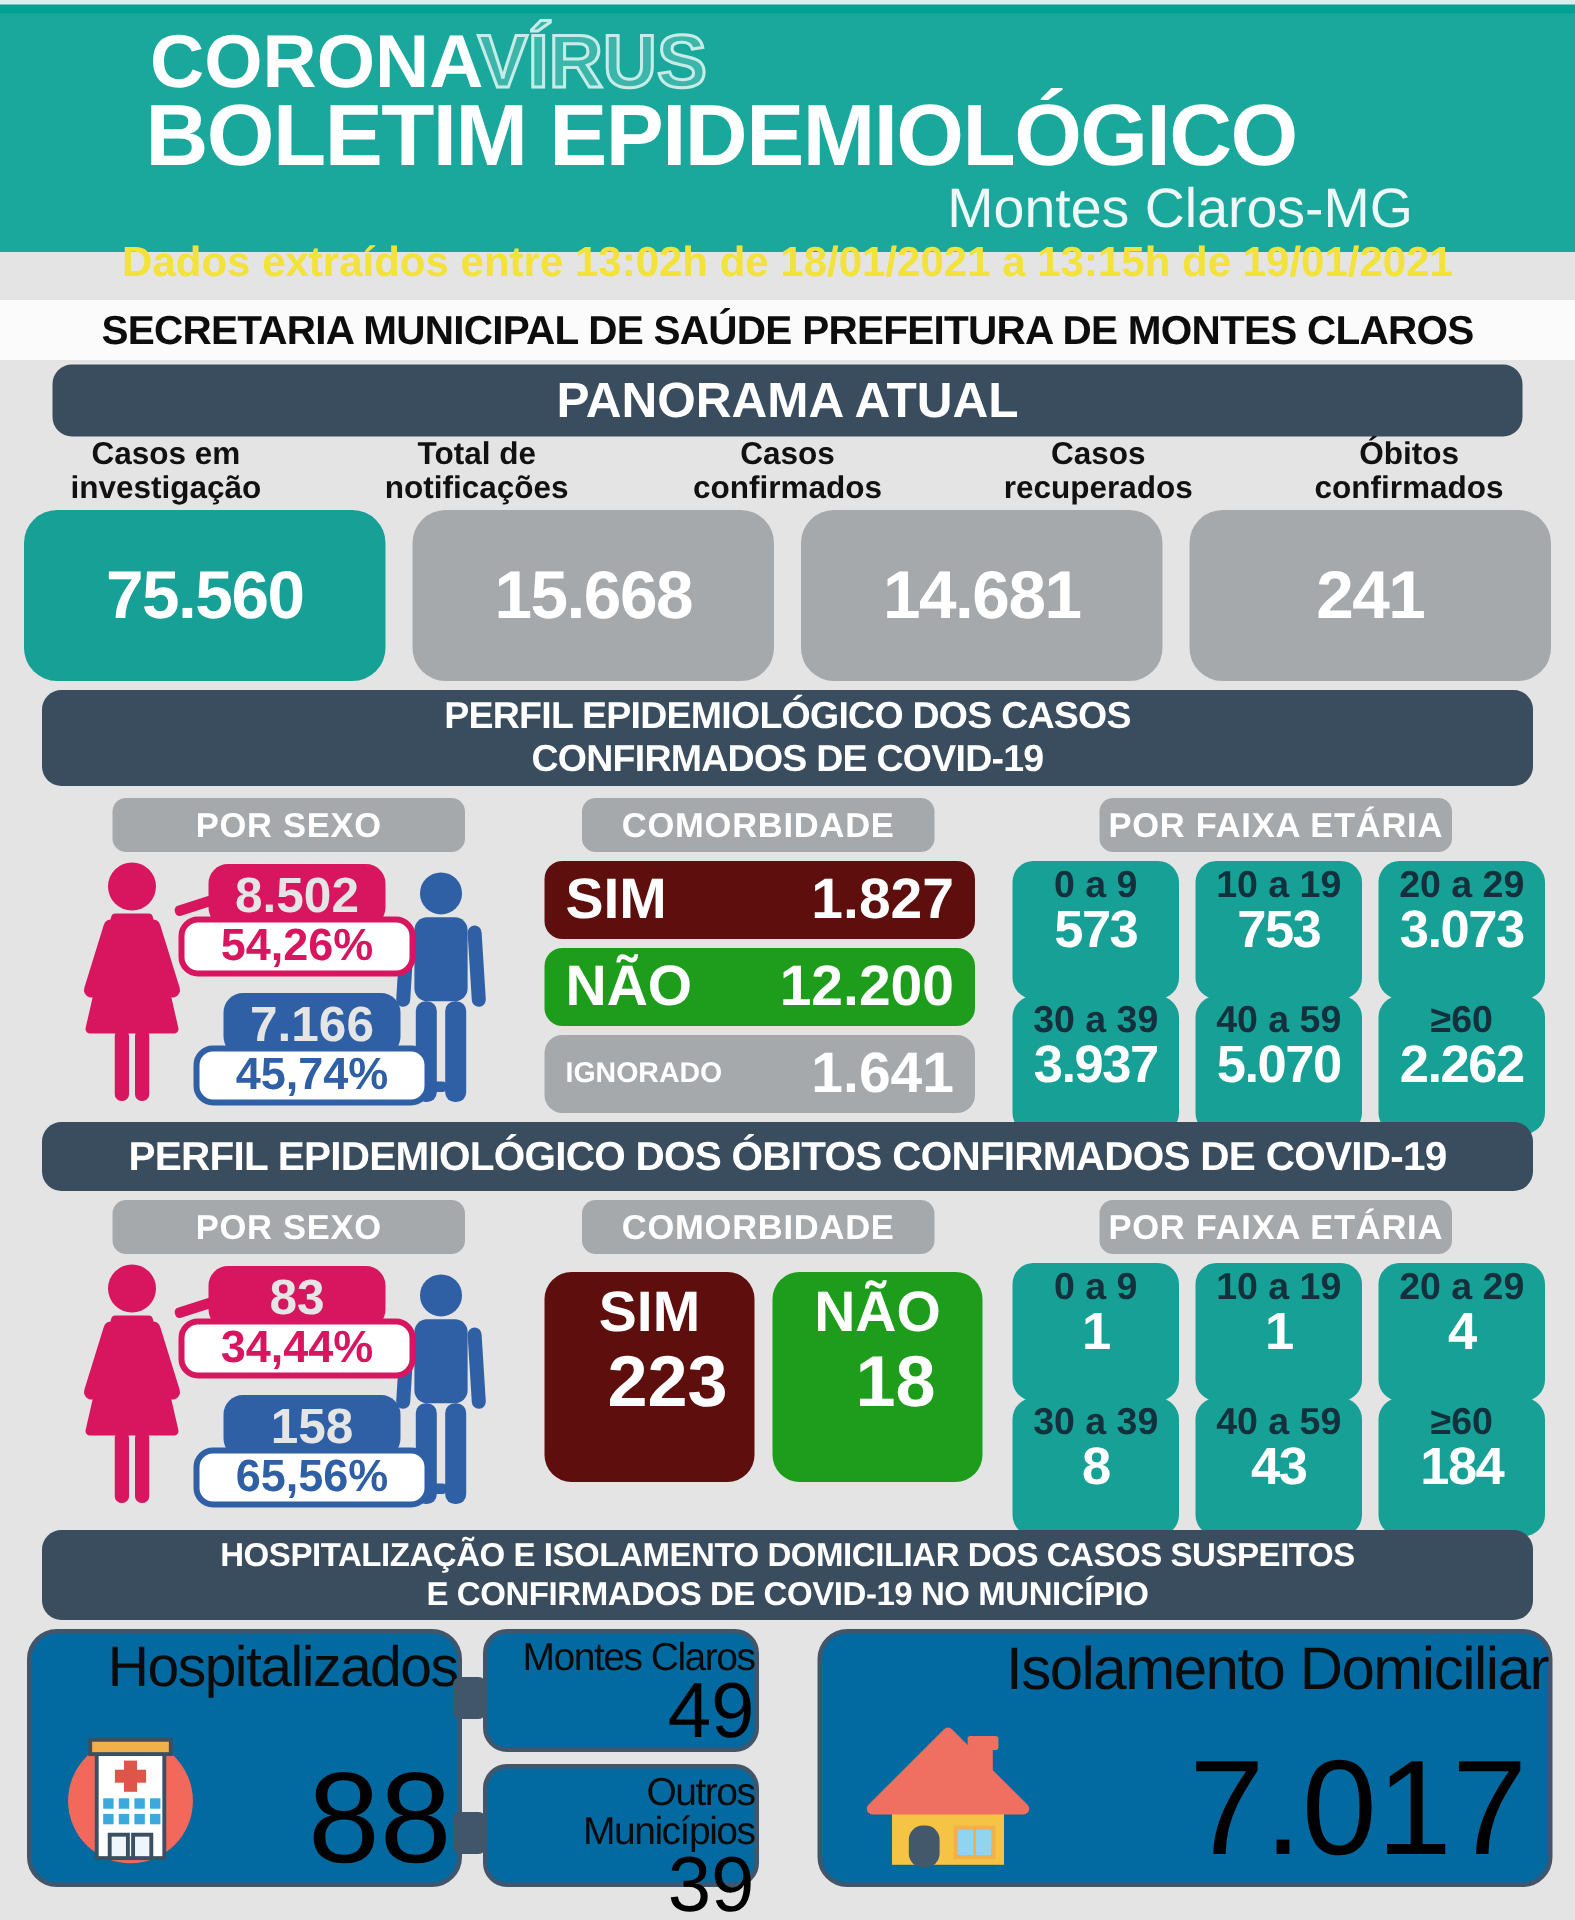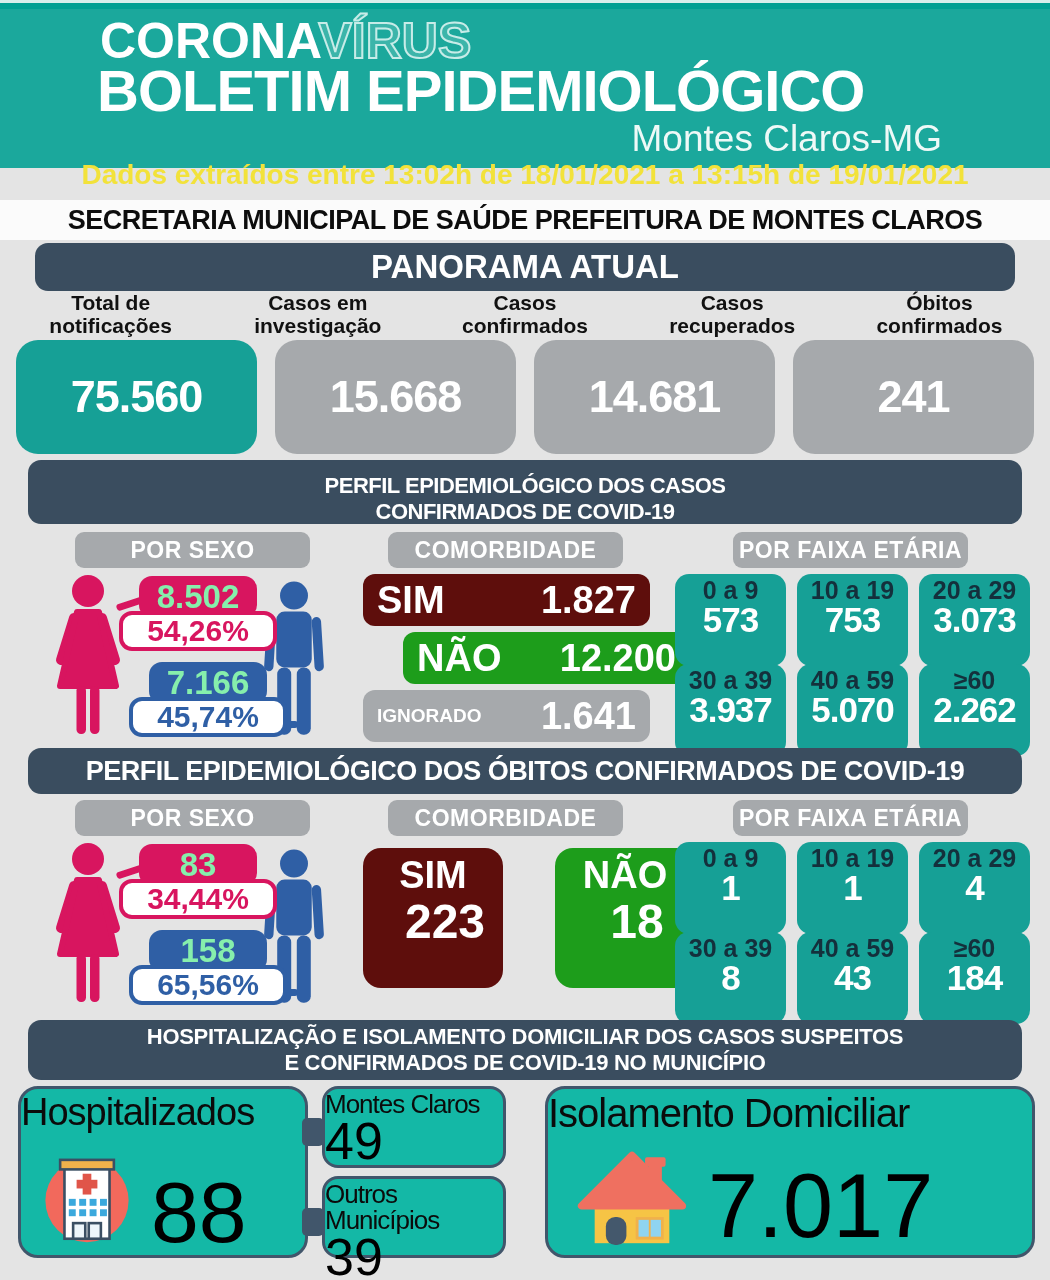--- a/index.html
+++ b/index.html
@@ -24,21 +24,21 @@
   .extraction{position:absolute;left:0;top:160px;width:100%;text-align:center;font-size:28px;font-weight:700;color:var(--extraction-color);line-height:1.1;}
 
   
   .secretaria{position:absolute;left:0;top:200px;width:1050px;height:40px;background:#fbfbfb;
     display:flex;align-items:center;justify-content:center;font-size:27px;font-weight:800;color:#0d0d0d;letter-spacing:-0.5px;}
 
   
   .banner{position:absolute;background:var(--slate-banner);color:#fff;border-radius:13px;
     display:flex;flex-direction:column;align-items:center;justify-content:center;text-align:center;font-weight:800;}
   .banner-panorama{left:35px;top:243px;width:980px;height:48px;font-size:33px;}
-  .banner-casos{left:28px;top:460px;width:994px;height:64px;font-size:22px;line-height:1.15;letter-spacing:-0.5px;justify-content:flex-end;}
+  .banner-casos{left:28px;top:460px;width:994px;height:64px;font-size:25px;line-height:1.15;letter-spacing:-0.5px;}
   .banner-obitos{left:28px;top:748px;width:994px;height:46px;font-size:27px;letter-spacing:-0.5px;}
   .banner-hosp{left:28px;top:1020px;width:994px;height:60px;font-size:22px;line-height:1.2;letter-spacing:-0.3px;}
 
   
   .stats-labels{position:absolute;left:16px;top:292px;width:1018px;display:flex;gap:18px;}
   .stats-boxes{position:absolute;left:16px;top:340px;width:1018px;display:flex;gap:18px;}
   .stat-col{flex:1;text-align:center;}
   .stat-label{font-size:21px;font-weight:800;color:#111;line-height:1.08;}
   .stat-box{height:114px;border-radius:22px;background:var(--gray-box);display:flex;align-items:center;justify-content:center;
     color:#fff;font-size:45px;font-weight:700;letter-spacing:-1px;}
@@ -48,54 +48,54 @@
   .pill{position:absolute;width:235px;height:36px;background:var(--gray-box);border-radius:9px;color:#fff;
     display:flex;align-items:center;justify-content:center;font-size:23px;font-weight:700;letter-spacing:0.5px;}
 
   
   .content-row{position:absolute;left:20px;width:1010px;height:172px;}
 
   
   .sex-figure{position:absolute;}
   .callout{position:absolute;width:140px;display:flex;flex-direction:column;align-items:center;}
   .callout-top{min-width:118px;padding:0 10px;height:42px;border-radius:13px;display:flex;align-items:center;justify-content:center;
-    color:#86efac;font-size:33px;font-weight:700;position:relative;z-index:1;}
+    color:#e5e5e5;font-size:33px;font-weight:700;position:relative;z-index:1;}
   .callout-bottom{min-width:136px;padding:0 24px;height:40px;border-radius:13px;background:#fff;margin-top:-7px;position:relative;z-index:2;
     display:flex;align-items:center;justify-content:center;font-size:30px;font-weight:700;}
   .callout.pink .callout-top{background:var(--pink);}
   .callout.pink .callout-bottom{border:4px solid var(--pink);color:var(--pink);}
   .callout.blue .callout-top{background:var(--blue);}
   .callout.blue .callout-bottom{border:4px solid var(--blue);color:var(--blue);}
   .connector{position:absolute;height:7px;border-radius:3px;z-index:0;}
   .connector.pink{background:var(--pink);transform:rotate(-18deg);}
   .connector.blue{background:var(--blue);}
 
   
   .comorb-row{position:absolute;left:343px;width:287px;height:52px;border-radius:12px;color:#fff;
     display:flex;align-items:center;justify-content:space-between;padding:0 14px;}
   .comorb-row .c-label{font-size:38px;font-weight:700;}
   .comorb-row .c-value{font-size:38px;font-weight:700;}
   .comorb-row.small-label .c-label{font-size:19px;font-weight:700;}
   .bg-maroon{background:var(--maroon);}
-  .bg-green{background:var(--green);margin-left:40px;}
+  .bg-green{background:var(--green);}
   .bg-gray{background:var(--gray-box);}
 
   
   .comorb-big{position:absolute;width:140px;height:140px;border-radius:18px;color:#fff;text-align:center;padding-top:8px;}
   .comorb-big .c-label{font-size:38px;font-weight:700;line-height:1.05;}
   .comorb-big .c-value{font-size:48px;font-weight:700;line-height:1.1;padding-left:24px;}
 
   
   .age-grid{position:absolute;left:655px;top:0;width:355px;height:172px;}
   .age-box{position:absolute;width:111px;height:92px;background:var(--teal-box);border-radius:14px;text-align:center;}
   .age-label{font-size:25px;font-weight:700;color:#14303c;margin-top:3px;line-height:1.05;}
   .age-value{font-size:35px;font-weight:700;color:#fff;line-height:1.1;margin-top:-2px;letter-spacing:-1px;}
 
   
-  .card{position:absolute;background:#14b8a6;border:3px solid var(--card-border);border-radius:20px;text-align:left;}
+  .card{position:absolute;background:#0369a1;border:3px solid var(--card-border);border-radius:20px;text-align:right;}
   .card-hosp{left:18px;top:1086px;width:290px;height:172px;}
   .card-mc{left:322px;top:1086px;width:184px;height:82px;border-radius:16px;}
   .card-om{left:322px;top:1176px;width:184px;height:82px;border-radius:16px;}
   .card-iso{left:545px;top:1086px;width:490px;height:172px;}
   .card-title-lg{font-size:38px;font-weight:400;color:#0b0b0b;margin-top:2px;letter-spacing:-1px;}
   .card-title-sm{font-size:26px;font-weight:400;color:#0b0b0b;margin-top:2px;letter-spacing:-1px;line-height:1.0;}
   .card-value-sm{font-size:52px;font-weight:400;color:#000;line-height:0.95;}
   .big-value{position:absolute;font-weight:400;color:#000;}
   .card-tab{position:absolute;width:22px;height:28px;background:var(--card-border);border-radius:5px;}
 </style>
@@ -115,24 +115,24 @@
   </div>
 
   <div class="secretaria">SECRETARIA MUNICIPAL DE SAÚDE PREFEITURA DE MONTES CLAROS</div>
 
   <div class="banner banner-panorama">
     <span>PANORAMA ATUAL</span>
   </div>
 
   <div class="stats-labels">
     <div class="stat-col">
+      <div class="stat-label"><span>Casos em</span><br><span>investigação</span></div>
+    </div>
+    <div class="stat-col">
       <div class="stat-label"><span>Total de</span><br><span>notificações</span></div>
-    </div>
-    <div class="stat-col">
-      <div class="stat-label"><span>Casos em</span><br><span>investigação</span></div>
     </div>
     <div class="stat-col">
       <div class="stat-label"><span>Casos</span><br><span>confirmados</span></div>
     </div>
     <div class="stat-col">
       <div class="stat-label"><span>Casos</span><br><span>recuperados</span></div>
     </div>
     <div class="stat-col">
       <div class="stat-label"><span>Óbitos</span><br><span>confirmados</span></div>
     </div>

